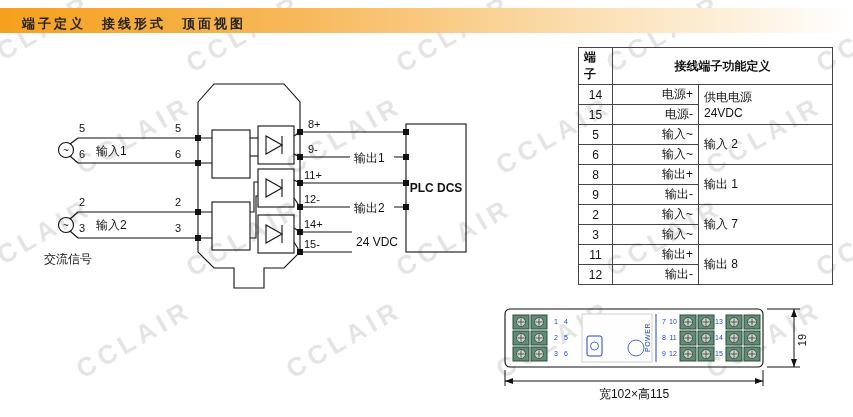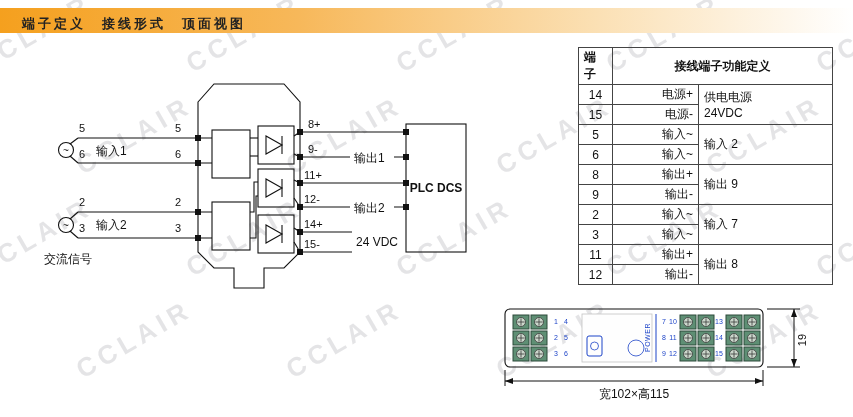--- a/index.html
+++ b/index.html
@@ -260,21 +260,21 @@
   </tr>
   <tr>
     <td class="num">6</td>
     <td class="fn">输入~</td>
   </tr>
 
   <tr>
     <td class="num">8</td>
     <td class="fn">输出+</td>
     <td class="grp" rowspan="2">
-      <div>输出 9</div>
+      <div>输出 1</div>
     </td>
   </tr>
   <tr>
     <td class="num">9</td>
     <td class="fn">输出-</td>
   </tr>
 
   <tr>
     <td class="num">2</td>
     <td class="fn">输入~</td>

